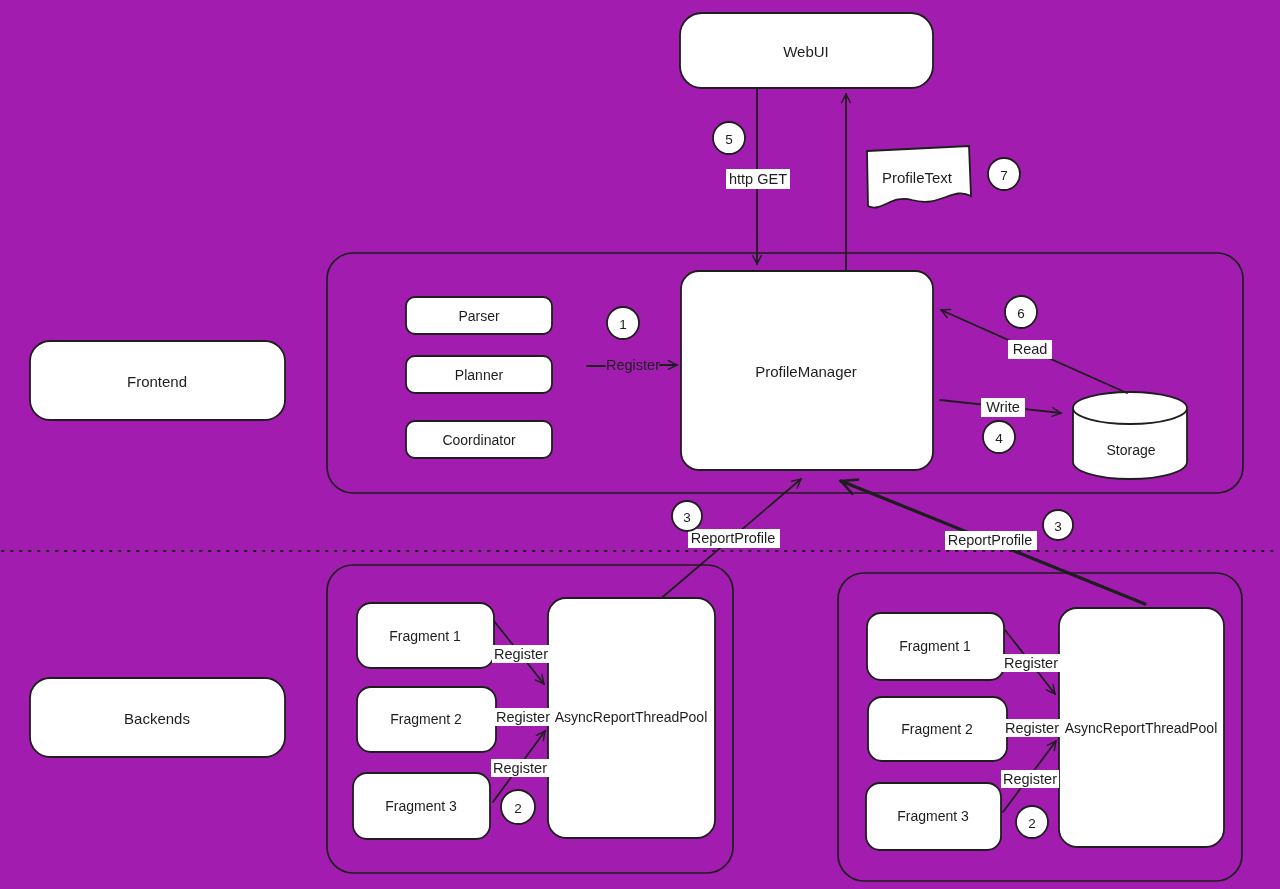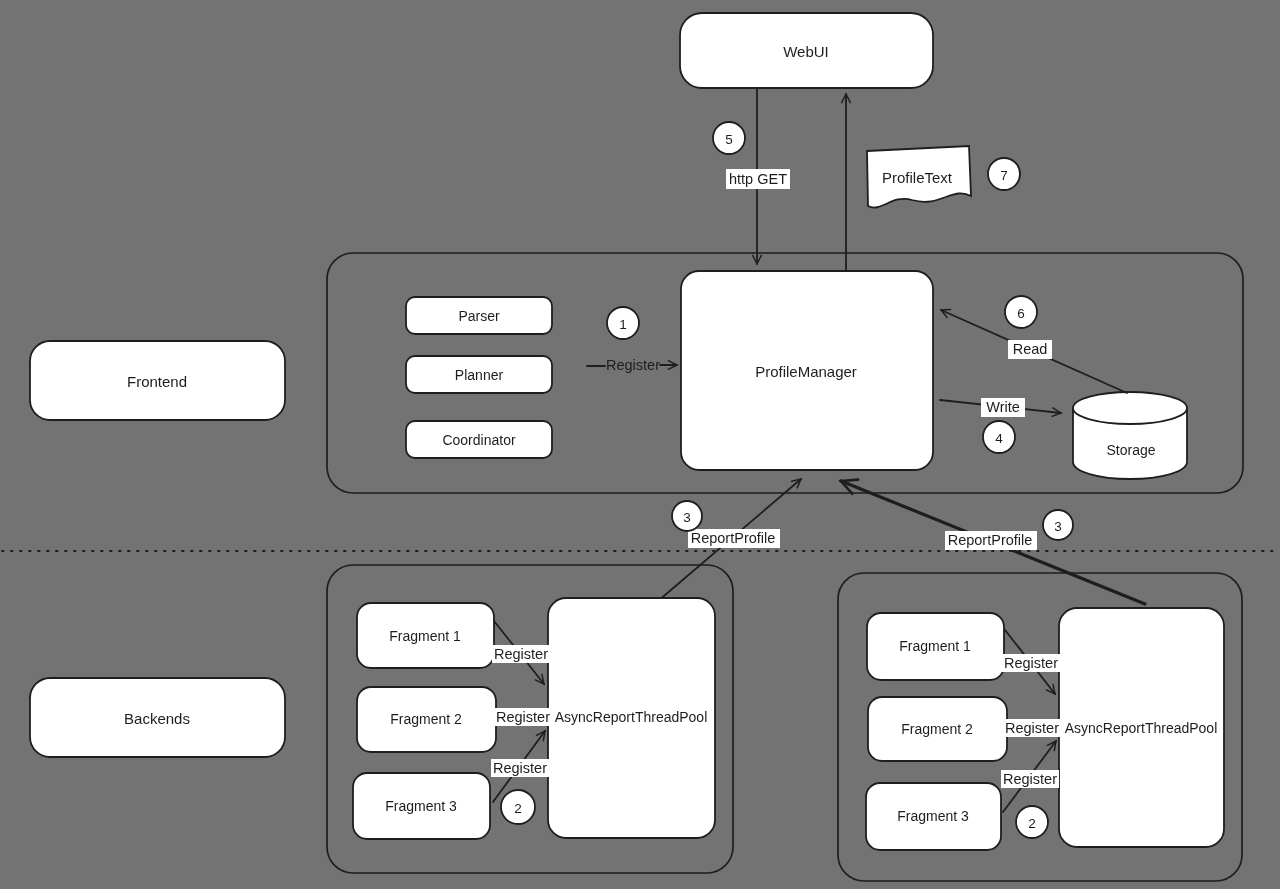--- a/index.html
+++ b/index.html
@@ -1,16 +1,16 @@
 <!DOCTYPE html>
 <html><head>
 <meta charset="utf-8">
 <style>
   html, body { margin: 0; padding: 0; background: #ffffff; }
-  .canvas-wrap { width: 1280px; height: 889px; position: relative; background: #737373; }
+  .canvas-wrap { width: 1280px; height: 889px; position: relative; background: #a21caf; }
   svg { display: block; font-family: "Liberation Sans", sans-serif; }
   .node { fill: #ffffff; stroke: #1e1e1e; stroke-width: 1.8; }
   .container { fill: none; stroke: #1e1e1e; stroke-width: 1.7; }
   .edge { fill: none; stroke: #1e1e1e; stroke-width: 1.8; stroke-linecap: round; }
   .edge-thick { fill: none; stroke: #1e1e1e; stroke-width: 3.2; stroke-linecap: round; }
   .edge-dash { fill: none; stroke: #1e1e1e; stroke-width: 1.8; stroke-dasharray: 2 5; stroke-linecap: round; }
   .lbl { fill: #1e1e1e; font-size: 15px; text-anchor: middle; dominant-baseline: central; }
   .lbl-sm { fill: #1e1e1e; font-size: 14px; text-anchor: middle; dominant-baseline: central; }
   .edge-lbl { fill: #1e1e1e; font-size: 14.5px; text-anchor: middle; dominant-baseline: central; }
   .step-num { fill: #1e1e1e; font-size: 13.5px; text-anchor: middle; dominant-baseline: central; }

